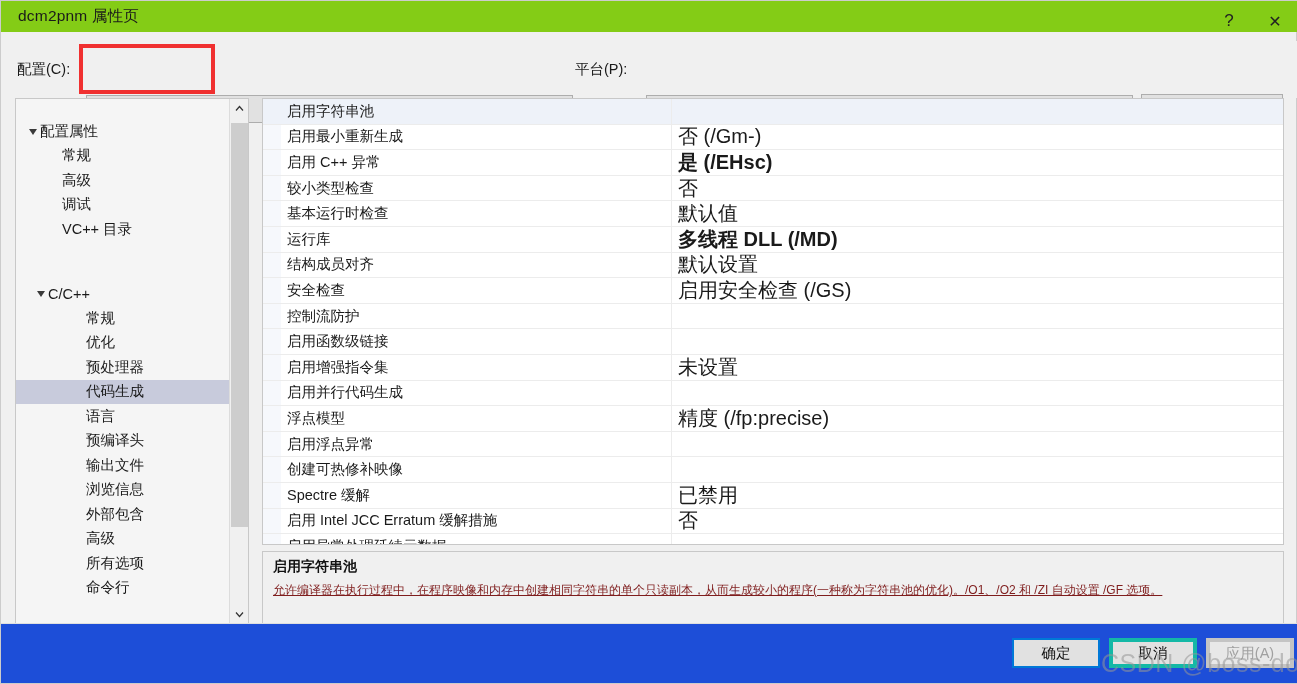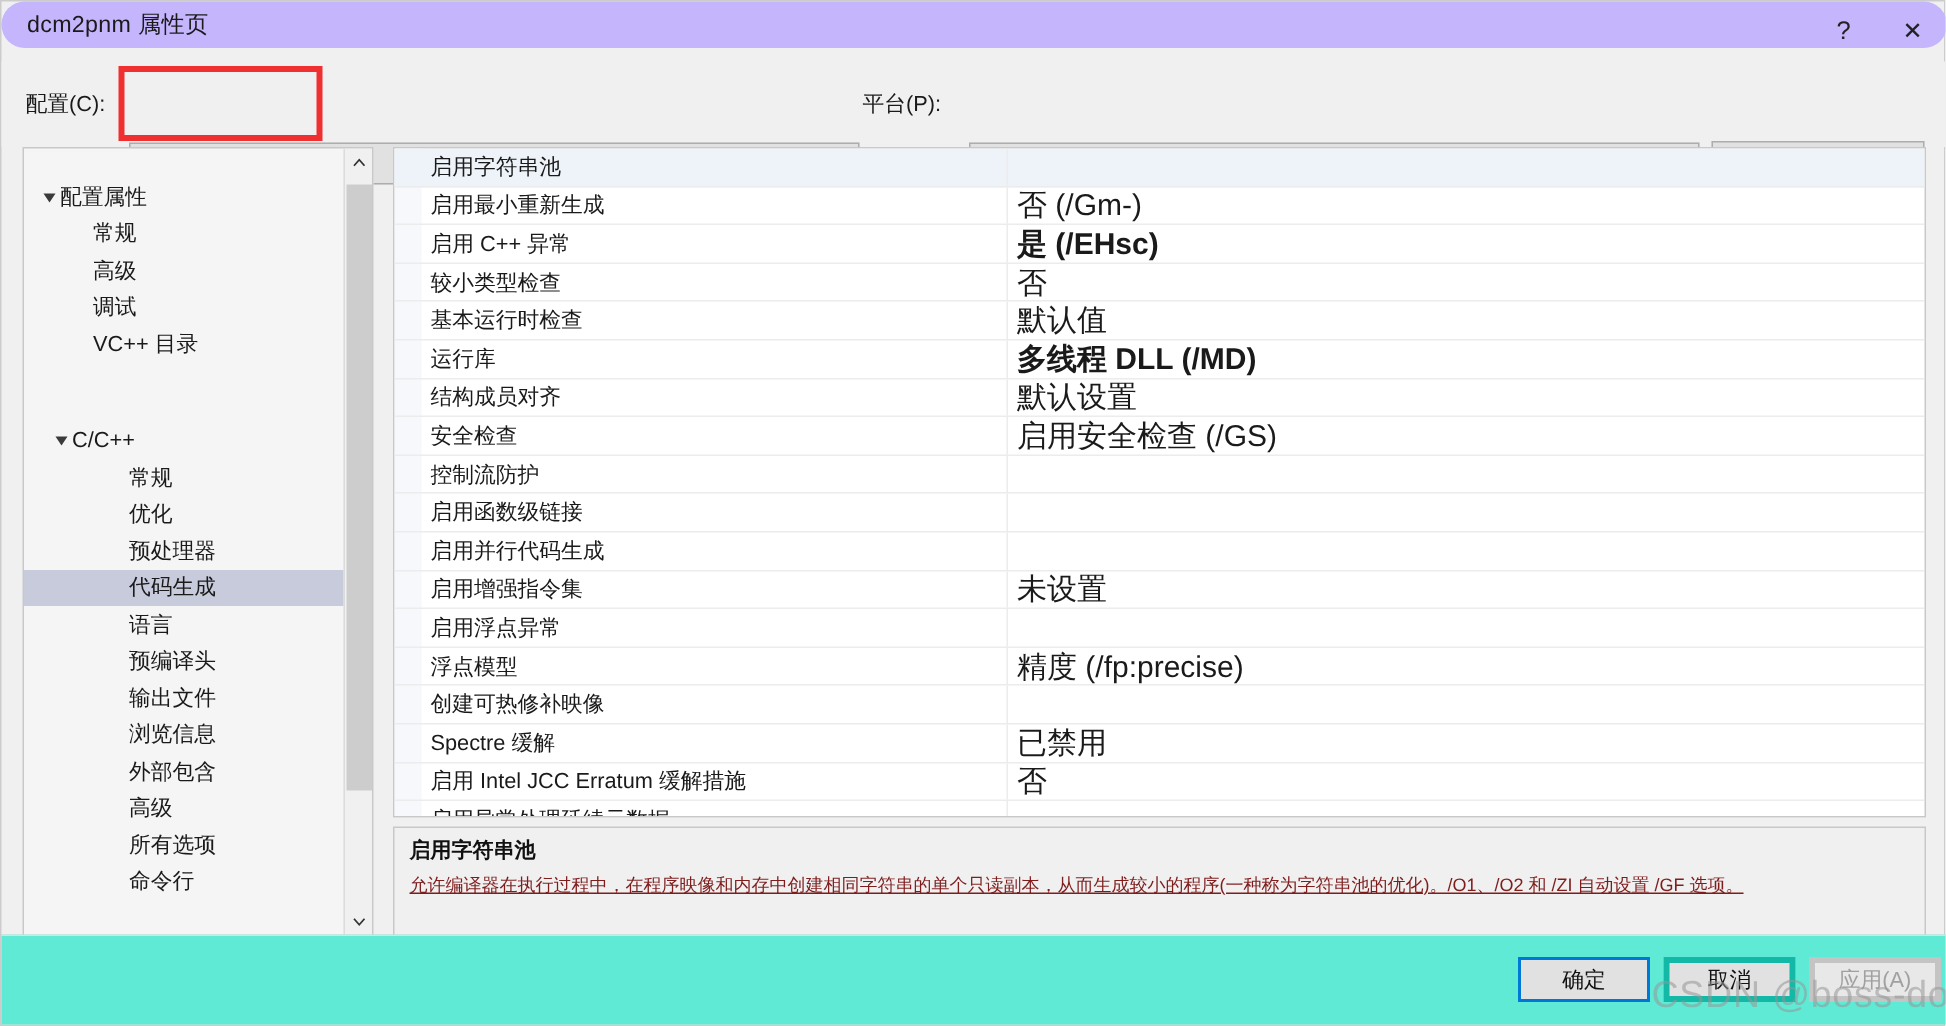--- a/index.html
+++ b/index.html
@@ -17,24 +17,23 @@
     height: 684px;
     background: #f0f0f0;
     border: 1px solid #cccccc;
   }
 
   
   .titlebar {
     position: absolute;
     left: 0; top: 0;
     width: 1297px; height: 31px;
-    background: #c4b5fd;
+    background: #84cc16;
     display: flex;
     align-items: center;
-    border-radius: 18px;
   }
   .title-text {
     margin-left: 17px;
     font-size: 15.5px;
     color: #1a1a1a;
     letter-spacing: .2px;
   }
   .titlebar-buttons {
     position: absolute;
     right: 0; top: 0;
@@ -253,21 +252,21 @@
     color: #7f1d1d;
     line-height: 21px;
     text-decoration: underline;
   }
 
   
   .footer {
     position: absolute;
     left: 0; bottom: 0;
     width: 1297px; height: 60px;
-    background: #5eead4;
+    background: #1d4ed8;
     border-top: 1px solid #dfdfdf;
   }
   .fbtn {
     position: absolute;
     height: 30px; width: 88px;
     top: 14px;
     background: #e1e1e1;
     border: 4px solid #14b8a6;
     font-size: 14.5px;
     color: #111;
@@ -489,38 +488,38 @@
           <span class="prop-name">控制流防护</span>
           <span class="prop-sep"></span>
           <span class="prop-value"></span>
         </div>
         <div class="prop-row">
           <span class="prop-name">启用函数级链接</span>
           <span class="prop-sep"></span>
           <span class="prop-value"></span>
         </div>
         <div class="prop-row">
+          <span class="prop-name">启用增强指令集</span>
+          <span class="prop-sep"></span>
+          <span class="prop-value">未设置</span>
+        </div>
+        <div class="prop-row">
           <span class="prop-name">启用并行代码生成</span>
           <span class="prop-sep"></span>
           <span class="prop-value"></span>
         </div>
         <div class="prop-row">
-          <span class="prop-name">启用增强指令集</span>
-          <span class="prop-sep"></span>
-          <span class="prop-value">未设置</span>
+          <span class="prop-name">浮点模型</span>
+          <span class="prop-sep"></span>
+          <span class="prop-value">精度 (/fp:precise)</span>
         </div>
         <div class="prop-row">
           <span class="prop-name">启用浮点异常</span>
           <span class="prop-sep"></span>
           <span class="prop-value"></span>
-        </div>
-        <div class="prop-row">
-          <span class="prop-name">浮点模型</span>
-          <span class="prop-sep"></span>
-          <span class="prop-value">精度 (/fp:precise)</span>
         </div>
         <div class="prop-row">
           <span class="prop-name">创建可热修补映像</span>
           <span class="prop-sep"></span>
           <span class="prop-value"></span>
         </div>
         <div class="prop-row">
           <span class="prop-name">Spectre 缓解</span>
           <span class="prop-sep"></span>
           <span class="prop-value">已禁用</span>

